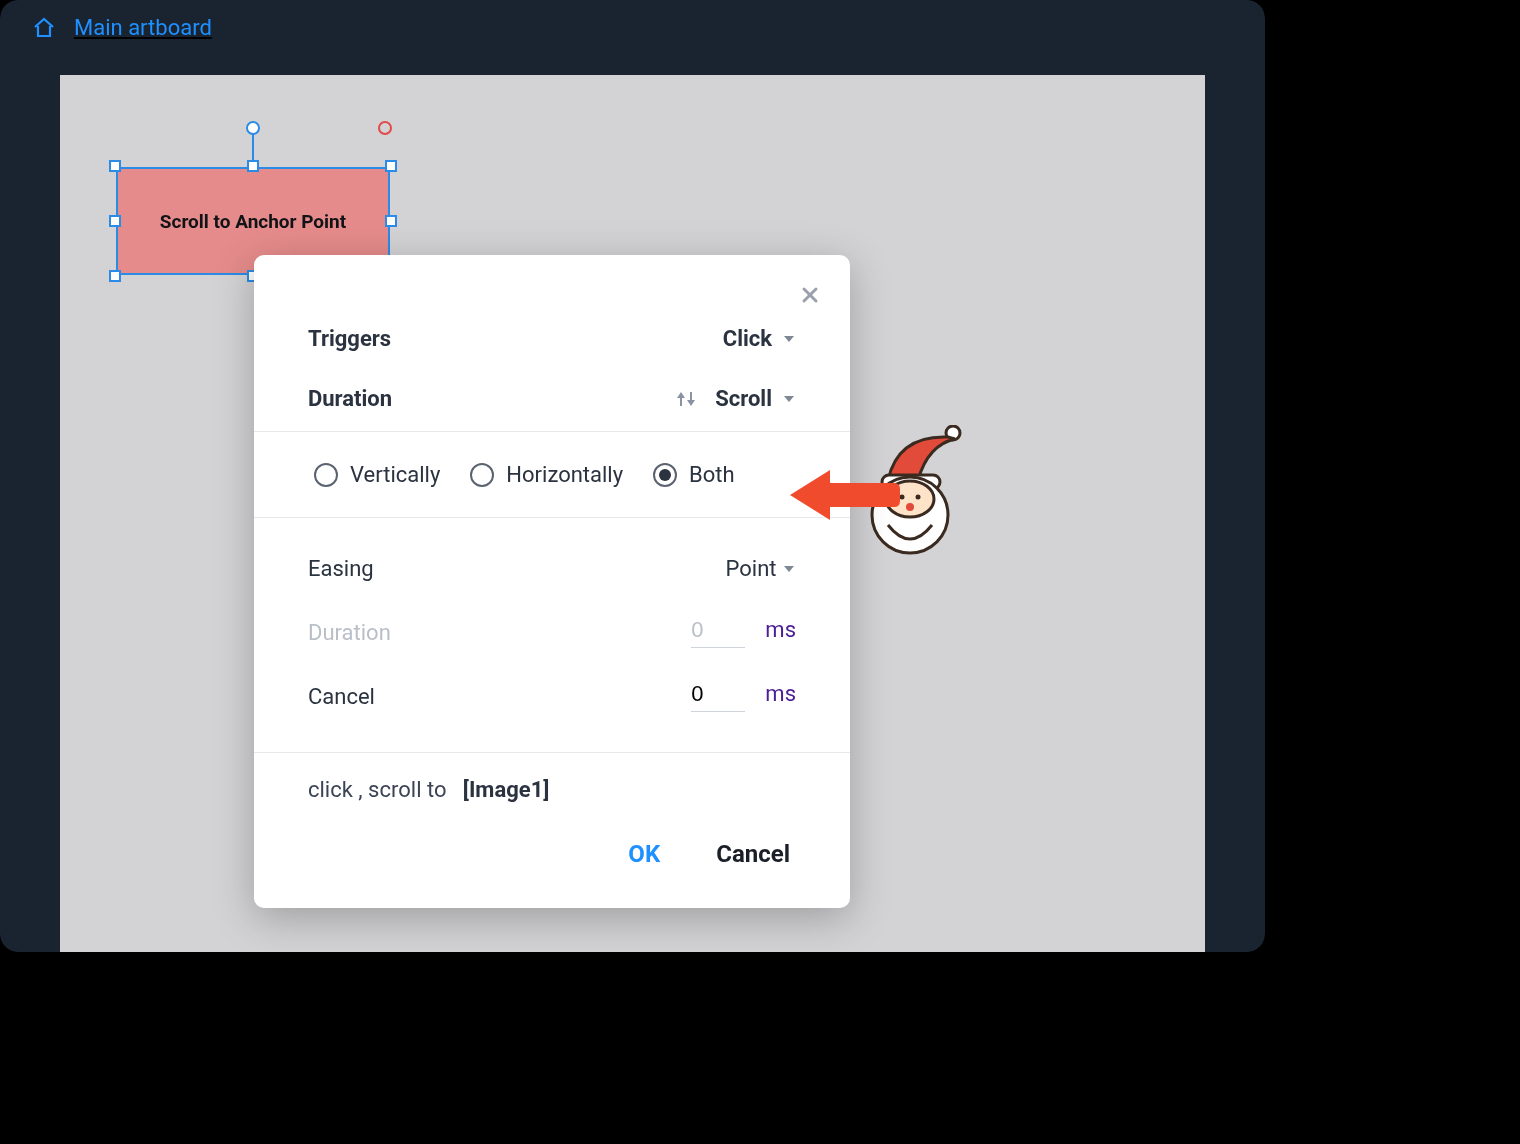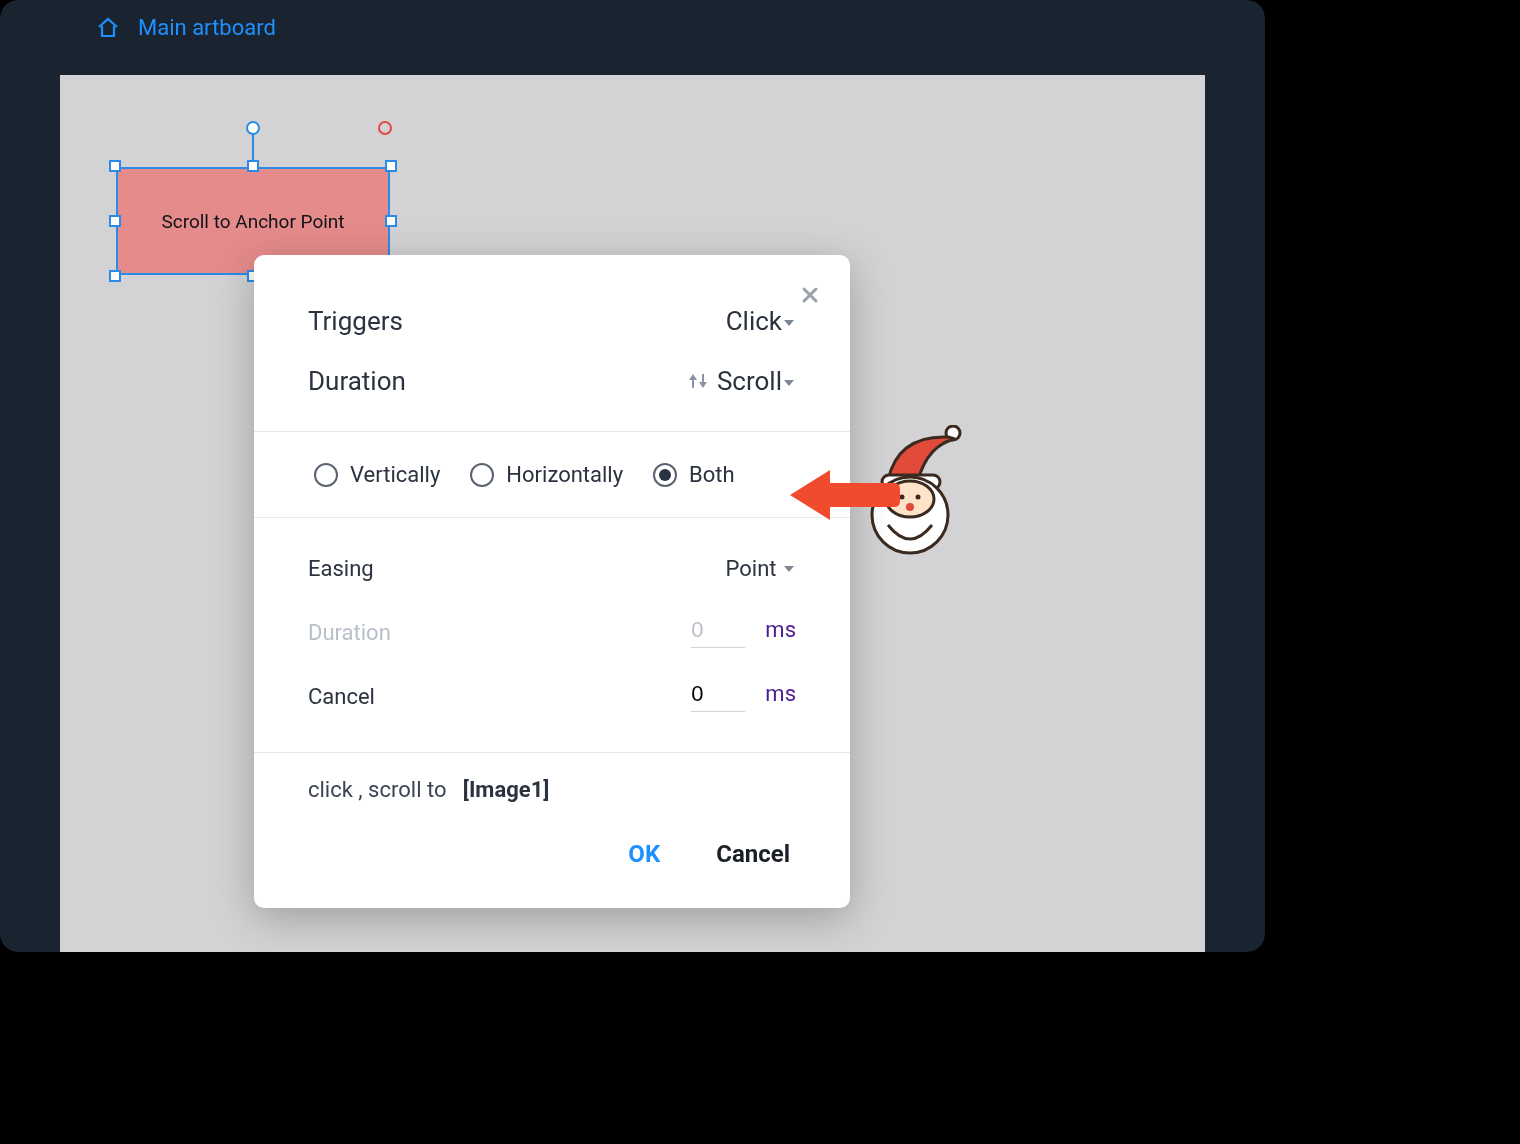--- a/index.html
+++ b/index.html
@@ -25,22 +25,23 @@
     top: 0; left: 0; right: 0; bottom: 0;
     background: #1a2430;
     border-radius: 18px;
   }
   .topbar {
     position: absolute;
     top: 0; left: 0; right: 0;
     height: 55px;
     display: flex;
     align-items: center;
-    padding-left: 96px;
+    padding-left: 32px;
     gap: 18px;
+    text-decoration: underline;
   }
   .home-icon {
     color: #1e90ff;
     display: flex;
     align-items: center;
   }
   .breadcrumb-label {
     color: #1e90ff;
     font-size: 22px;
   }
@@ -62,21 +63,21 @@
   }
   .sel-box {
     position: absolute;
     inset: 0;
     background: #e58b8b;
     border: 2px solid #2b8be6;
     display: flex;
     align-items: center;
     justify-content: center;
     color: #111317;
-    font-weight: 400;
+    font-weight: 700;
     font-size: 19px;
   }
   .handle {
     position: absolute;
     width: 12px; height: 12px;
     background: #fff;
     border: 2px solid #2b8be6;
   }
   .h-tl { top: -7px; left: -7px; }
   .h-tm { top: -7px; left: 50%; margin-left: -6px; }
@@ -140,28 +141,29 @@
     color: #9aa1ac;
     display: flex; align-items: center; justify-content: center;
     cursor: pointer;
     font-size: 24px;
   }
   .dlg-sec {
     padding: 36px 54px 20px 54px;
   }
   .dlg-row {
     display: flex;
-    align-items: center;
+    align-items: flex-end;
     justify-content: space-between;
     height: 60px;
-    font-size: 26px;
+    font-size: 22px;
     color: #2b3340;
+    font-weight: bold;
   }
   .dlg-row .val {
-    display: flex; align-items: center; gap: 0;
+    display: flex; align-items: center; gap: 10px;
     color: #2b3340;
   }
   .chev {
     color: #7e8894;
   }
   .updown {
     color: #8a93a3;
     margin-right: 6px;
     display: inline-flex;
   }

